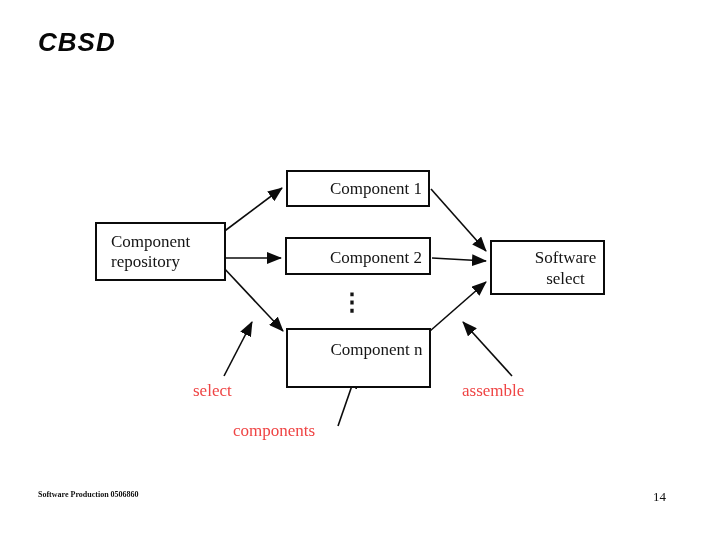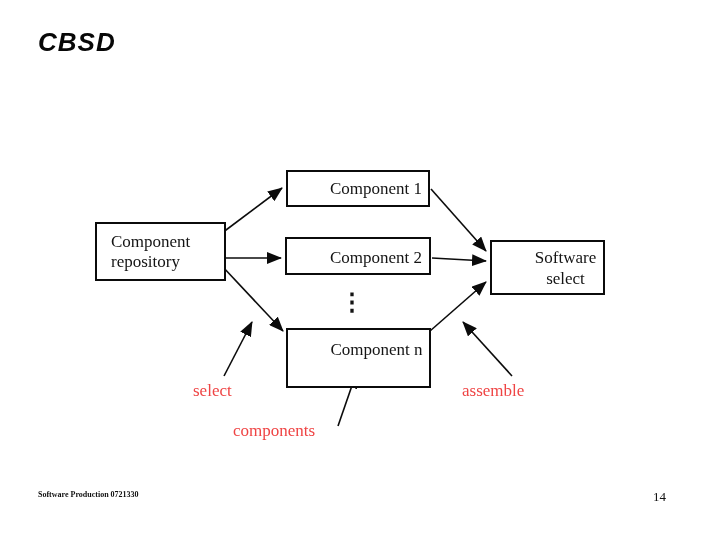--- a/index.html
+++ b/index.html
@@ -167,16 +167,16 @@
 
     <div class="lbl select">select</div>
     <div class="lbl assemble">assemble</div>
 
     <div class="lbl cots">
       <div>components</div>
     </div>
 
   </div>
 
-  <div class="footer-left">Software Production 0721330</div>
+  <div class="footer-left">Software Production 0506860</div>
   <div class="footer-right">14</div>
 
 </div>
 
 </body></html>

